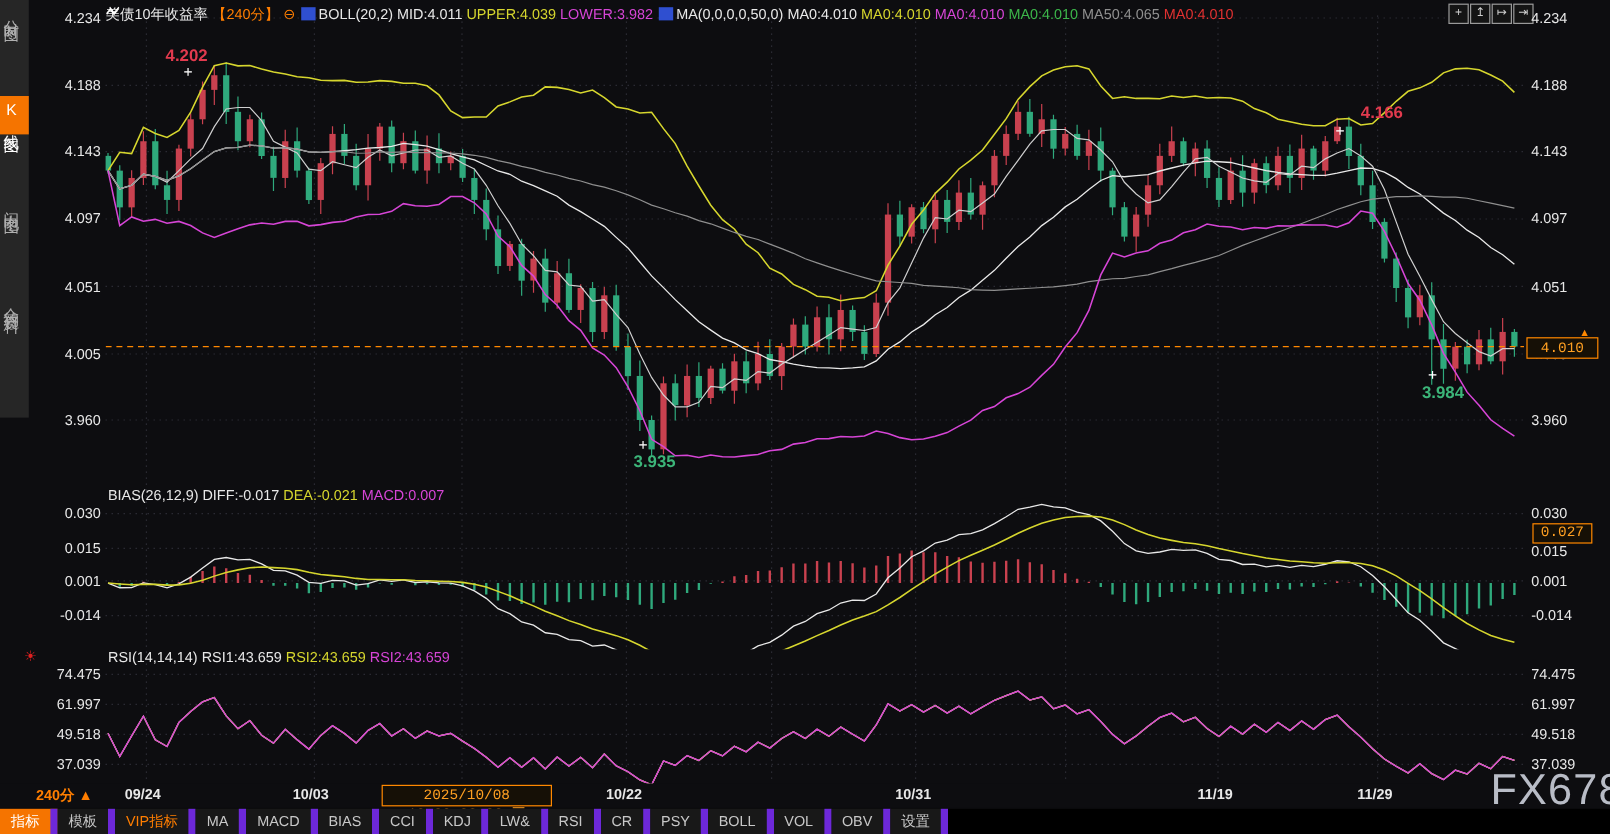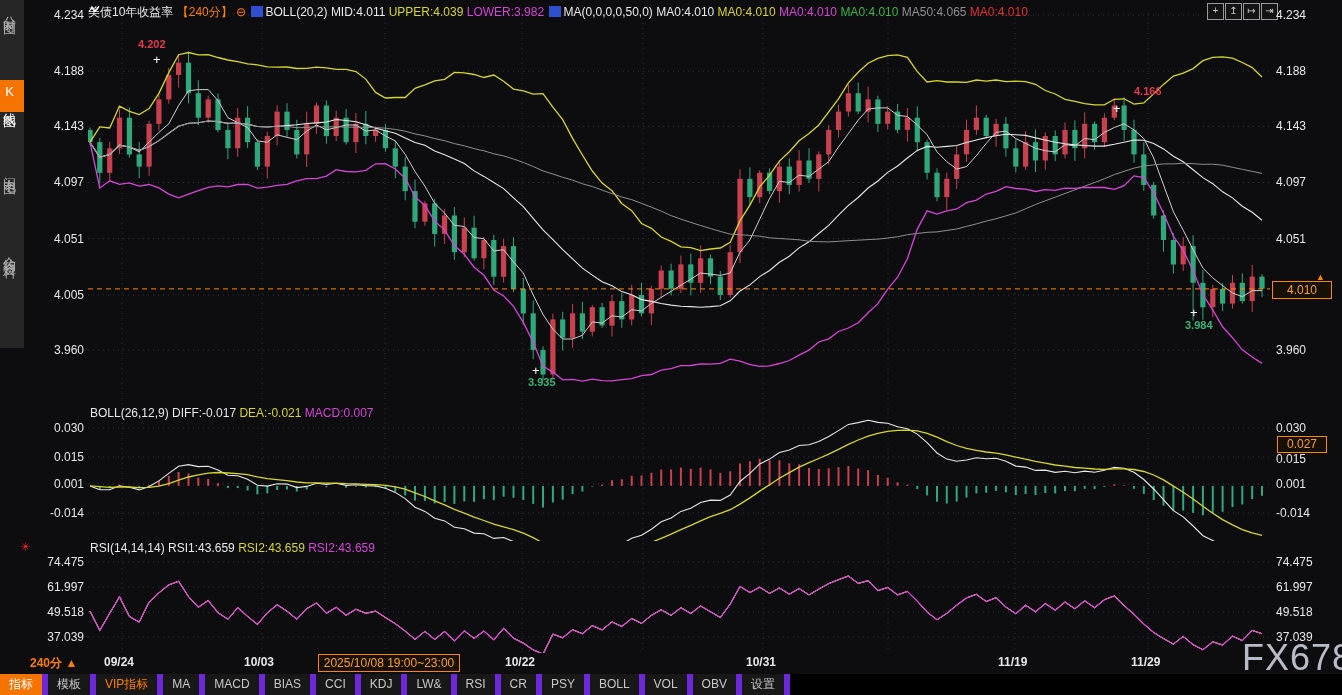--- a/index.html
+++ b/index.html
@@ -14,22 +14,22 @@
   
   .hdr{font-size:12px;white-space:nowrap;}
   .w{color:#e8e8e8;} .y{color:#d6d62e;} .m{color:#d645d6;} .g{color:#3cb54a;}
   .gy{color:#8f8f8f;margin-top:36px;} .r{color:#e03131;} .o{color:#ff7e00;}
   .ind-ico{display:inline-block;width:12px;height:11px;background:#2f4fd0;vertical-align:-1px;margin:0 2px;}
   .tool-ico{position:absolute;top:3px;width:15px;height:15px;border:1px solid #9a9a9a;color:#cfcfcf;
             font-size:10px;line-height:14px;text-align:center;cursor:pointer;background:#141414;}
   
   .axL{position:absolute;left:28px;width:56px;text-align:right;font-size:12px;color:#e8e8e8;}
   .axR{position:absolute;left:1276px;width:62px;text-align:left;font-size:12px;color:#e8e8e8;}
-  .tag{border:1px solid #ff8800;color:#ffa022;background:#161006;font-size:12px;text-align:center;}
-  .ann{position:absolute;font-size:11px;font-weight:700;}
+  .tag{border:1px solid #ff8800;color:#ffa022;background:#161006;font-size:12px;text-align:center;font-family:Liberation Mono, monospace;}
+  .ann{position:absolute;font-size:14px;font-weight:700;}
   .ann.hi{color:#e23a4e;} .ann.lo{color:#3cb579;}
   .cross{position:absolute;color:#fff;font-size:13px;font-weight:400;}
   
   #xrow{position:absolute;left:0;top:653px;width:1200px;height:20px;background:#0d0d10;}
   .xlab{position:absolute;top:2px;font-size:12px;font-weight:700;color:#e8e8e8;}
   #xtip{position:absolute;left:318px;top:1px;width:140px;height:16px;line-height:16px;}
   #toolbar{position:absolute;left:0;top:674px;width:1342px;height:21px;background:#000;display:flex;}
   .tb{height:36px;line-height:21px;padding:0 9px;font-size:12px;color:#c8c8c8;background:#181818;
       border-right:6px solid #6d28d9;cursor:pointer;white-space:nowrap;}
   .tb.active{background:#f57400;color:#fff;}
@@ -516,21 +516,21 @@
   <div class="ann hi" style="left:138px;top:38px;">4.202</div>
   <div class="cross" style="left:153px;top:52px;">+</div>
   <div class="ann hi" style="left:1098px;top:85px;margin-left:36px;">4.166</div>
   <div class="cross" style="left:1113px;top:101px;">+</div>
   <div class="ann lo" style="left:528px;top:376px;">3.935</div>
   <div class="cross" style="left:532px;top:363px;">+</div>
   <div class="ann lo" style="left:1185px;top:319px;">3.984</div>
   <div class="cross" style="left:1190px;top:305px;">+</div>
 
   <div class="abs hdr" style="left:90px;top:406px;">
-    <span class="w">BOLL(26,12,9)</span>
+    <span class="w">BIAS(26,12,9)</span>
     <span class="w">DIFF:-0.017</span>
     <span class="y">DEA:-0.021</span>
     <span class="m">MACD:0.007</span>
   </div>
   <div class="axL" style="top:421px;">0.030</div>
   <div class="axL" style="top:450px;">0.015</div>
   <div class="axL" style="top:477px;">0.001</div>
   <div class="axL" style="top:506px;">-0.014</div>
   <div class="axR" style="top:421px;">0.030</div>
   <div id="mtag" class="tag">0.027</div>

